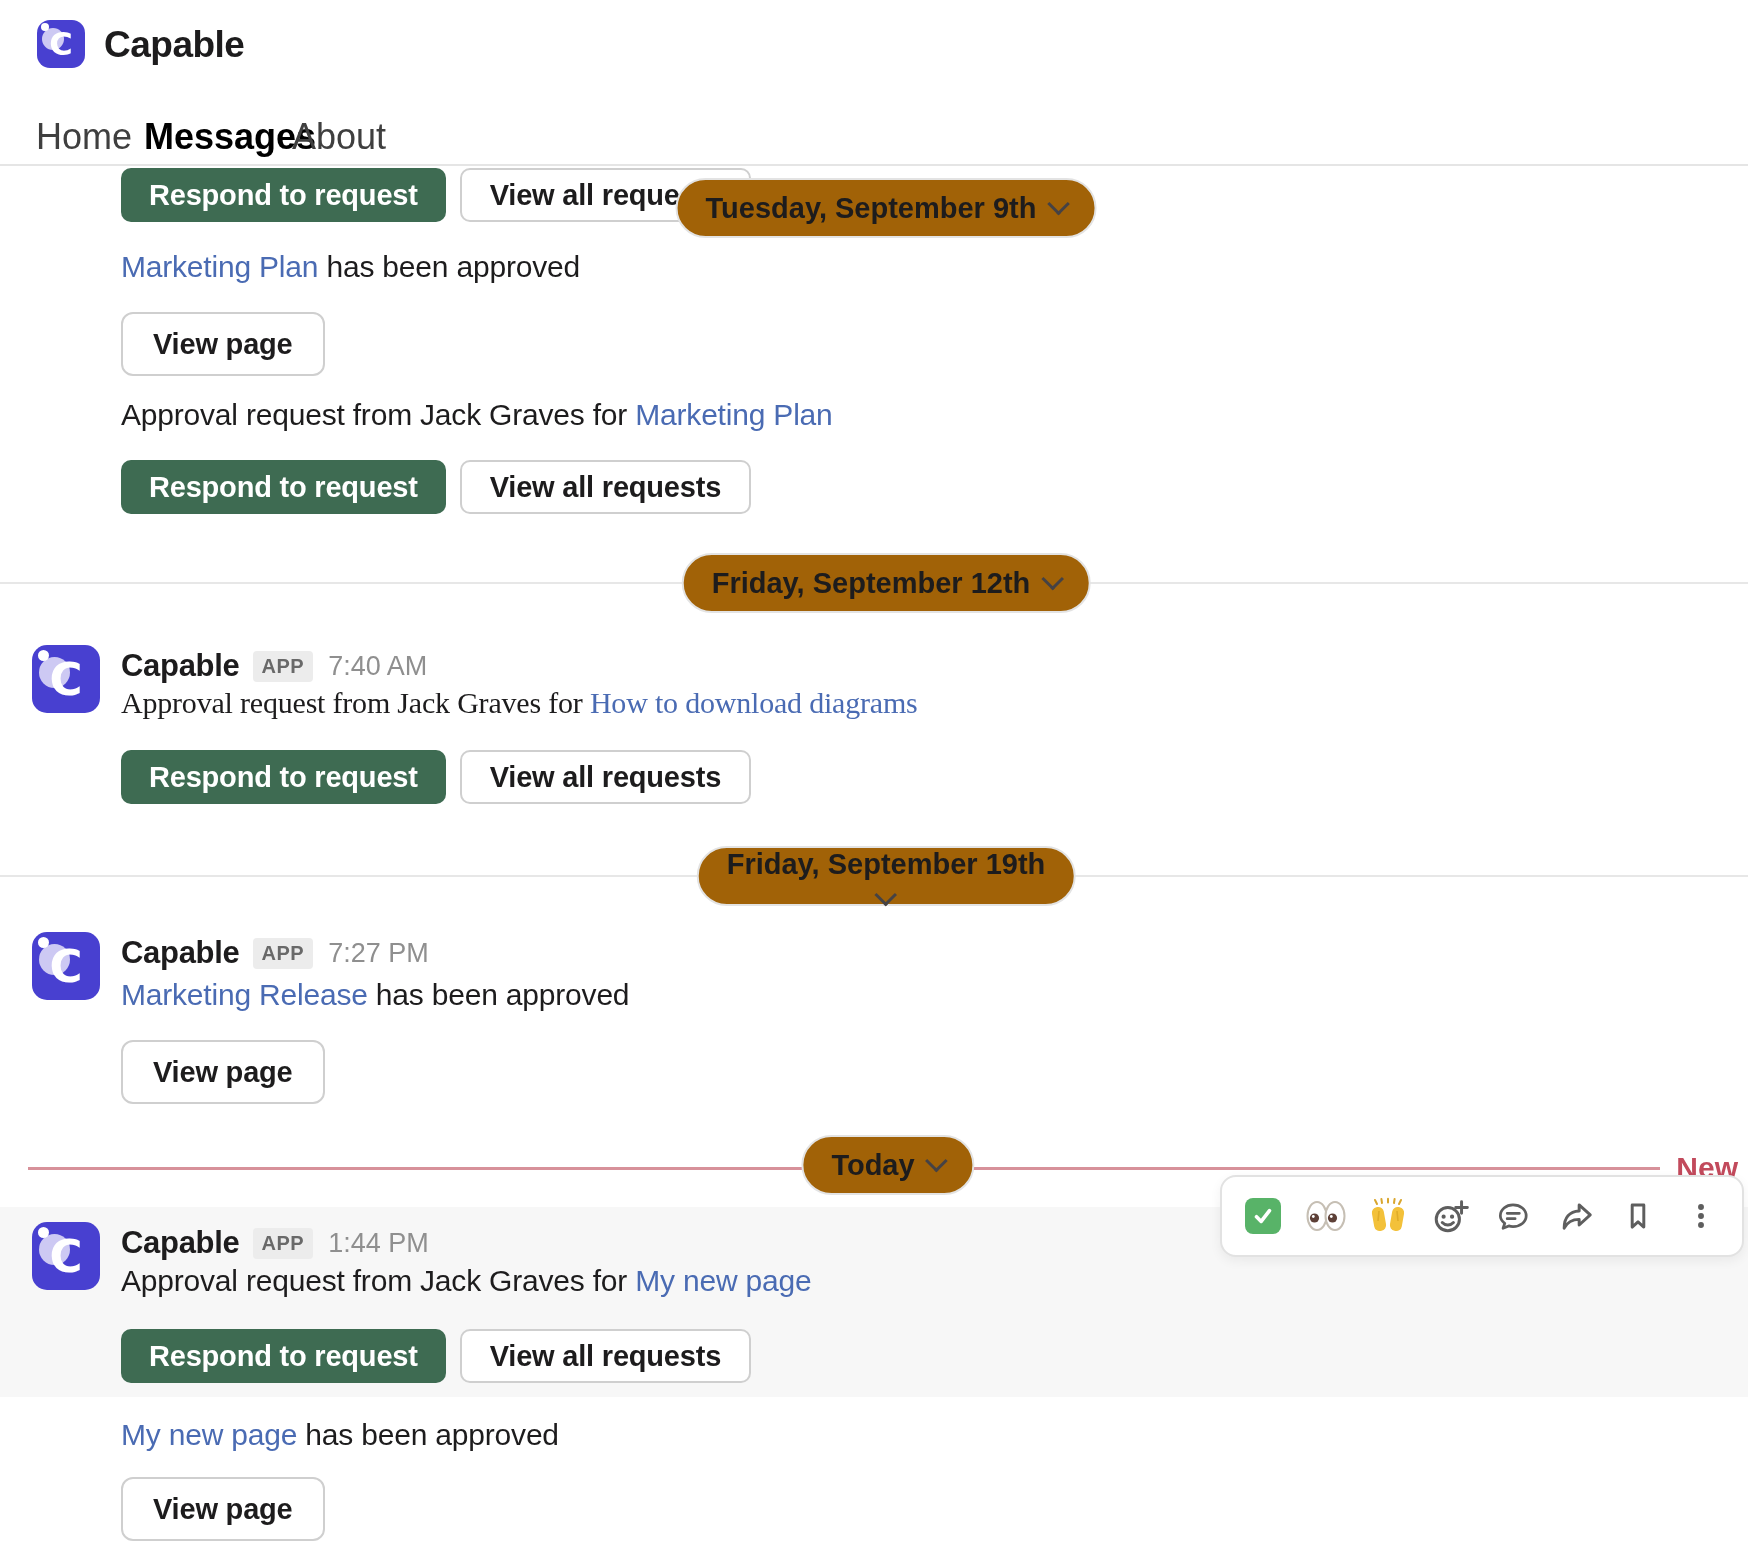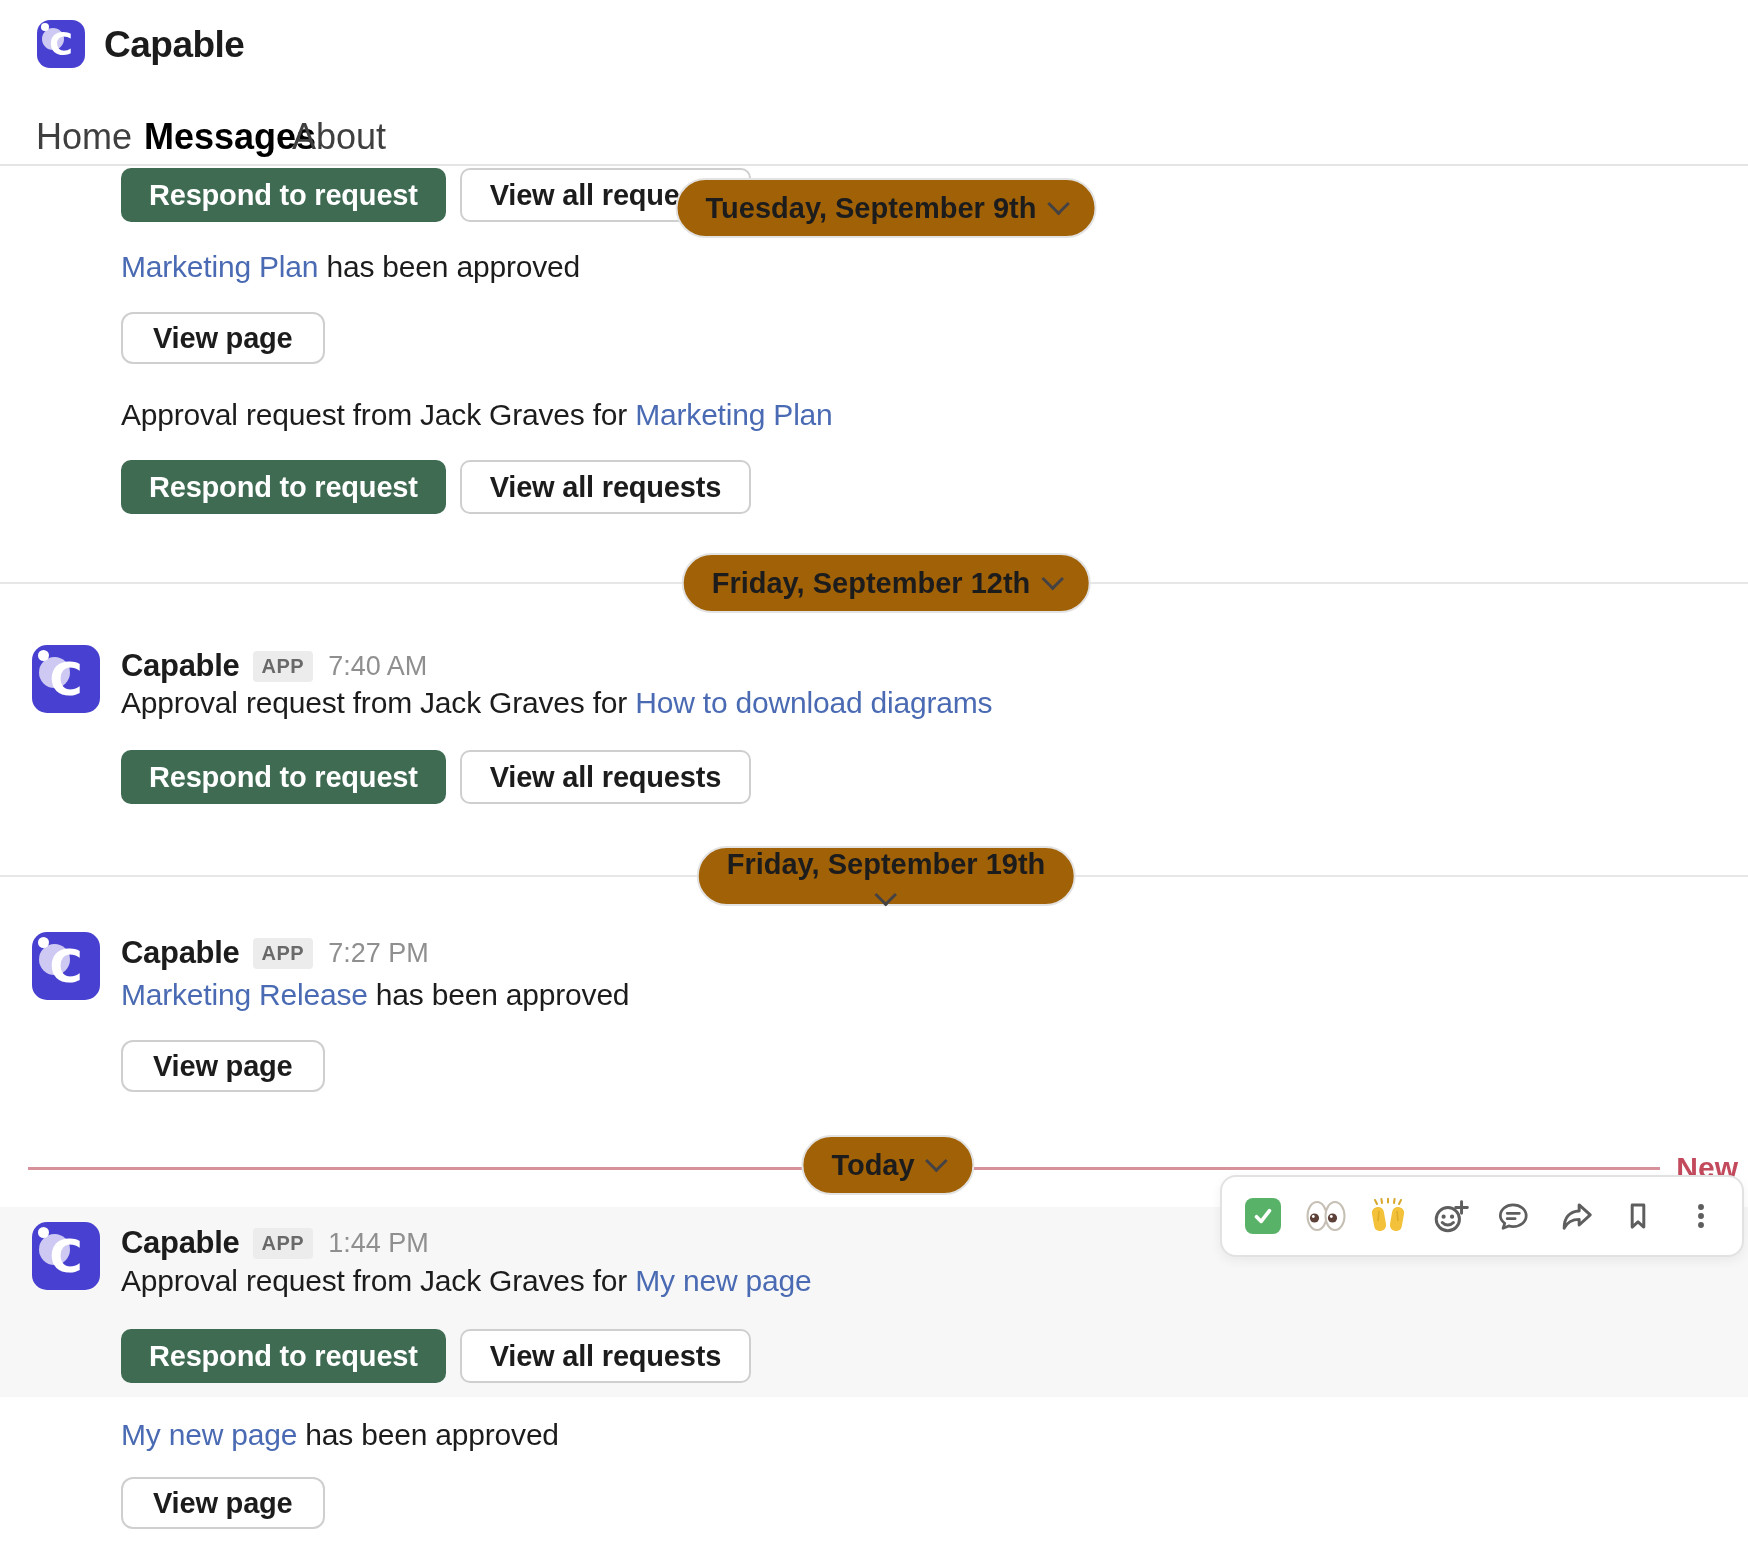--- a/index.html
+++ b/index.html
@@ -47,32 +47,32 @@
   #avatar3{top:645px;} #avatar4{top:932px;} #avatar5{top:1222px;}
 
   .mhead{left:121px;height:36px;display:flex;align-items:center;}
   #head3{top:648px;} #head4{top:935px;} #head5{top:1225px;}
   .sender{font-weight:700;font-size:31px;letter-spacing:-0.3px;}
   .badge{margin-left:13px;background:#ececec;color:#696969;font-size:20px;font-weight:700;
     padding:4px 9px;border-radius:4px;letter-spacing:0.5px;}
   .mtime{margin-left:15px;color:#8f8f8f;font-size:27px;}
 
   .msgtext{left:121px;font-size:30px;line-height:34px;letter-spacing:-0.2px;white-space:nowrap;}
-  #text1{top:250px;} #text2{top:398px;} #text3{top:686px;} #text4{top:978px;}
+  #text1{top:250px;} #text2{top:398px;} #text3{top:686px;font-family:Liberation Serif, serif;} #text4{top:978px;}
   #text5{top:1264px;} #text6{top:1418px;}
   .plink{color:#4a6bb3;text-decoration:none;cursor:pointer;}
 
   .btnrow{left:121px;display:flex;gap:14px;}
   #btnrow1{top:168px;} #btnrow2{top:460px;} #btnrow3{top:750px;} #btnrow5{top:1329px;}
   .btn{height:54px;border-radius:10px;font-weight:700;font-size:29px;padding:0 28px;
     display:flex;align-items:center;border:none;background:none;font-family:inherit;
     letter-spacing:-0.2px;cursor:pointer;color:#1d1c1d;}
   .btn.green{background:#3e6b52;color:#fff;}
   .btn.outline{background:#fff;border:2px solid #cfcfcf;box-sizing:border-box;}
-  .btn.vp{height:52px;border-radius:12px;padding:0 30px;}
+  .btn.vp{height:64px;border-radius:12px;padding:0 30px;}
   #vp1{left:121px;top:312px;} #vp2{left:121px;top:1040px;} #vp3{left:121px;top:1477px;}
 
   
   .toolbar{left:1220px;top:1175px;width:524px;height:82px;box-sizing:border-box;background:#fff;
     border:2px solid #e2e2e2;border-radius:16px;box-shadow:0 4px 12px rgba(0,0,0,0.06);
     display:flex;align-items:center;justify-content:space-between;padding:0 18px;}
   .tbtn{width:46px;height:50px;display:flex;align-items:center;justify-content:center;
     background:none;border:none;padding:0;cursor:pointer;}
   .emcheck{width:36px;height:36px;background:#58b368;border-radius:8px;
     display:flex;align-items:center;justify-content:center;}

